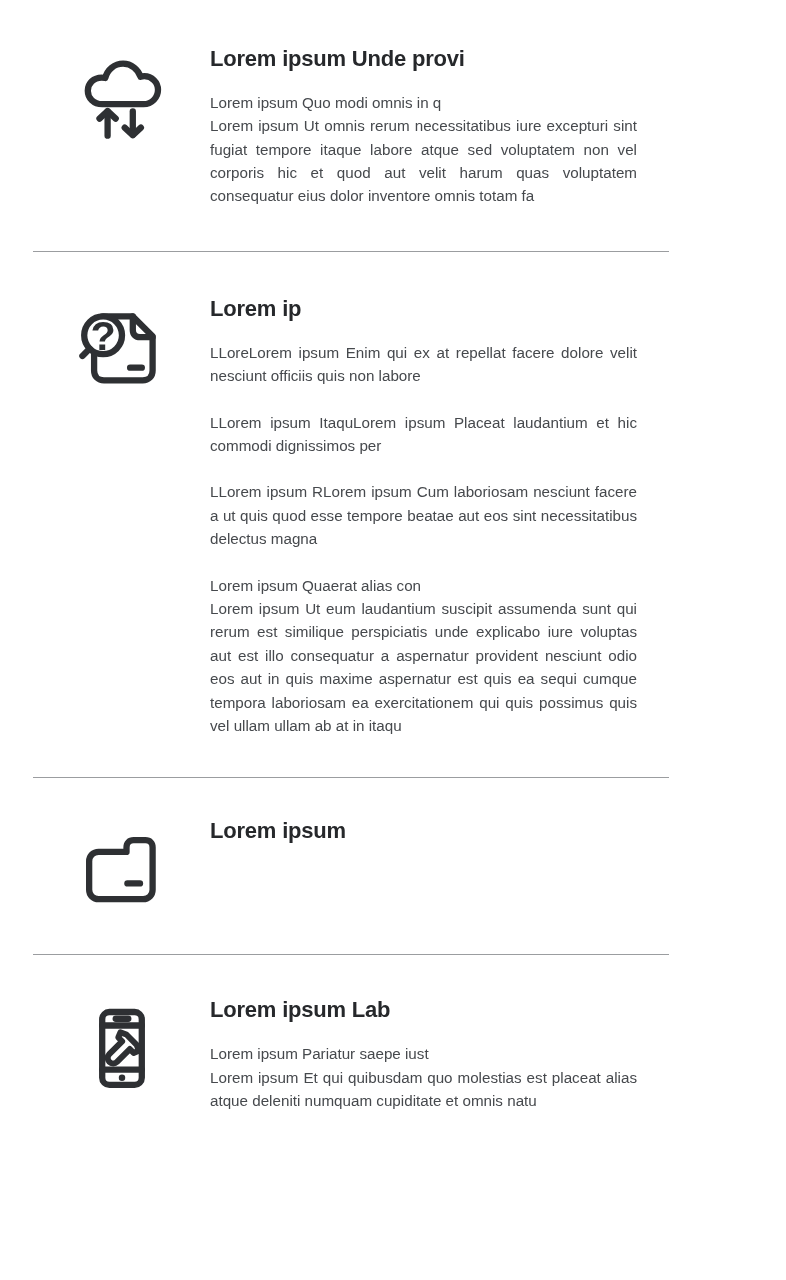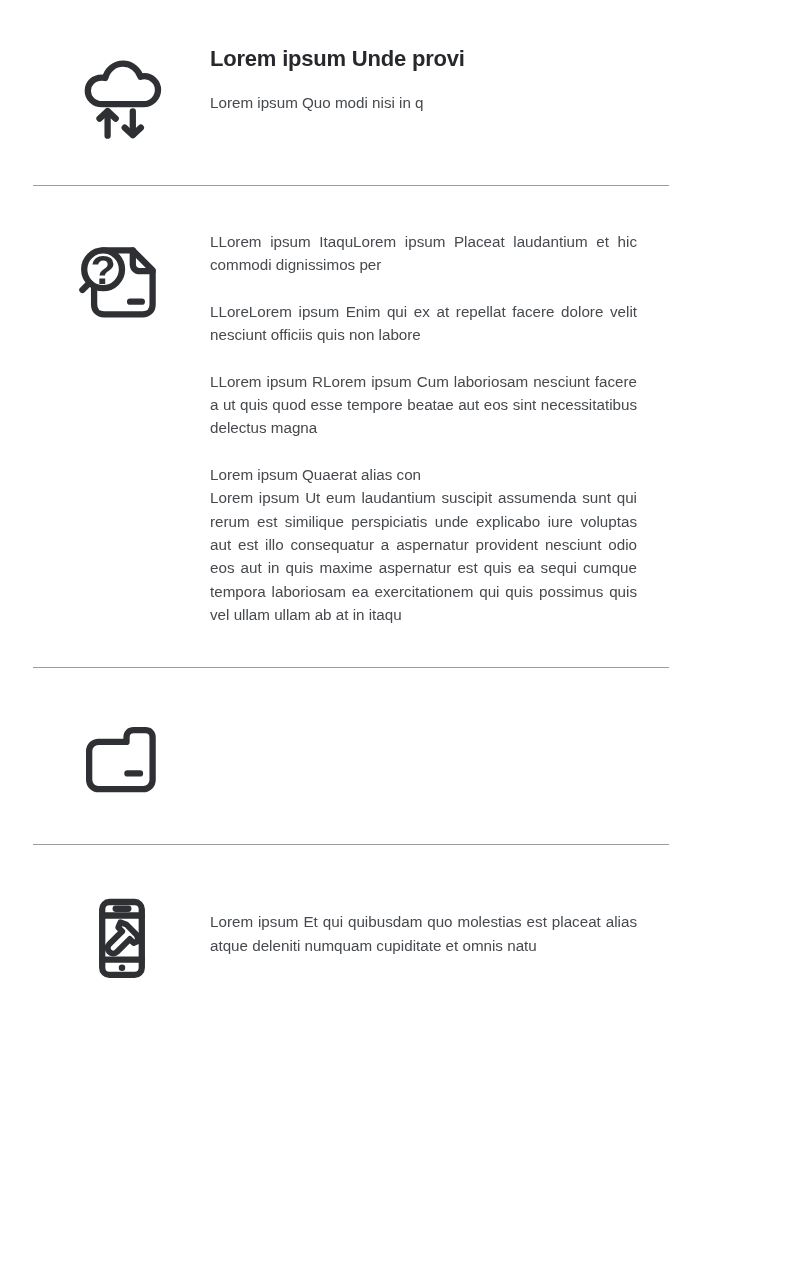--- a/index.html
+++ b/index.html
@@ -109,21 +109,21 @@
           <path class="ico-stroke" d="M28 58 C18.5 58 12 51.2 12 43 C12 34.8 18.5 28.5 27.5 28.5 C28.9 28.5 30.2 28.6 31.4 28.9 C33.6 19.6 41.6 13 51.2 13 C60.3 13 68 19.1 70.6 27.5 C71.9 27.1 73.3 26.9 74.8 26.9 C83.2 26.9 90 33.5 90 42 C90 50.5 83.2 58 74 58 Z"></path>
           <line class="ico-stroke" x1="34" y1="93" x2="34" y2="66"></line>
           <polyline class="ico-stroke" points="25,74 34,65.5 43,74"></polyline>
           <line class="ico-stroke" x1="62" y1="66" x2="62" y2="92"></line>
           <polyline class="ico-stroke" points="53,84 62,92.5 71,84"></polyline>
         </svg>
       </span>
     </div>
     <div class="text-col">
       <h2 class="heading">Lorem ipsum Unde provi</h2>
-      <p class="body-text"><span style="display: inline-block;">Lorem ipsum Quo modi nisi in q</span><br></p>
+      <p class="body-text"><span style="display: inline-block;">Lorem ipsum Quo modi omnis in q</span><br><span>Lorem ipsum Ut omnis rerum necessitatibus iure excepturi sint fugiat tempore itaque labore atque sed voluptatem non vel corporis hic et quod aut velit harum quas voluptatem consequatur eius dolor inventore omnis totam fa</span></p>
     </div>
   </div>
 
   <div class="gap-after-1"></div>
   <div class="divider"></div>
   <div class="gap-before-2"></div>
 
   <div class="section">
     <div class="icon-col">
       <span class="icon-box">
@@ -131,41 +131,43 @@
           <path class="ico-stroke" d="M30 16 H62 L84 38 V76 C84 82.6 79.6 87 73 87 H30 C23.4 87 19 82.6 19 76 V27 C19 20.4 23.4 16 30 16 Z"></path>
           <path class="ico-stroke" d="M62 16 V31 C62 36 65 39 70 39 H84"></path>
           <line class="ico-stroke" x1="59" y1="73" x2="72" y2="73" stroke-width="9"></line>
           <circle cx="29" cy="37" r="21" fill="#ffffff" stroke="#2e3033" stroke-width="7"></circle>
           <line class="ico-stroke" x1="14" y1="52" x2="6" y2="60"></line>
           <text class="qmark" x="29" y="53" text-anchor="middle">?</text>
         </svg>
       </span>
     </div>
     <div class="text-col">
+      <h2 class="heading">Lorem ip</h2>
+      <p class="body-text">LLoreLorem ipsum Enim qui ex at repellat facere dolore velit nesciunt officiis quis non labore</p>
       <p class="body-text">LLorem ipsum ItaquLorem ipsum Placeat laudantium et hic commodi dignissimos per</p>
-      <p class="body-text">LLoreLorem ipsum Enim qui ex at repellat facere dolore velit nesciunt officiis quis non labore</p>
       <p class="body-text">LLorem ipsum RLorem ipsum Cum laboriosam nesciunt facere a ut quis quod esse tempore beatae aut eos sint necessitatibus delectus magna</p>
       <p class="body-text"><span style="display: inline-block;">Lorem ipsum Quaerat alias con</span><br><span>Lorem ipsum Ut eum laudantium suscipit assumenda sunt qui rerum est similique perspiciatis unde explicabo iure voluptas aut est illo consequatur a aspernatur provident nesciunt odio eos aut in quis maxime aspernatur est quis ea sequi cumque tempora laboriosam ea exercitationem qui quis possimus quis vel ullam ullam ab at in itaqu</span></p>
     </div>
   </div>
 
   <div class="gap-after-2"></div>
   <div class="divider"></div>
   <div class="gap-before-3"></div>
 
   <div class="section">
     <div class="icon-col">
       <span class="icon-box">
         <svg viewBox="0 0 100 100" aria-hidden="true">
           <path class="ico-stroke" d="M55 31 V26 C55 21 58 18 63 18 H76 C81 18 84 21 84 26 V73 C84 79 79.5 83.5 73.5 83.5 H24 C18 83.5 13.5 79 13.5 73 V41.5 C13.5 35.5 18 31 24 31 Z"></path>
           <line class="ico-stroke" x1="56" y1="66" x2="70" y2="66" stroke-width="9"></line>
         </svg>
       </span>
     </div>
     <div class="text-col">
+      <h2 class="heading">Lorem ipsum</h2>
     </div>
   </div>
 
   <div class="gap-after-3"></div>
   <div class="divider"></div>
   <div class="gap-before-4"></div>
 
   <div class="section">
     <div class="icon-col">
       <span class="icon-box">
@@ -173,18 +175,19 @@
           <rect class="ico-stroke" x="28" y="10" width="44" height="81" rx="8" ry="8"></rect>
           <line class="ico-stroke" x1="28" y1="25" x2="72" y2="25" stroke-width="5"></line>
           <line class="ico-stroke" x1="28" y1="74" x2="72" y2="74" stroke-width="5"></line>
           <line class="ico-stroke" x1="43" y1="17.5" x2="57" y2="17.5" stroke-width="6"></line>
           <circle class="ico-fill" cx="50" cy="83" r="3.6"></circle>
           <path class="ico-stroke" d="M60 38 L53 35.5 L50.5 41.5 L55 46 L40 61 C37.5 63.5 37.5 67.5 40 70 C42.5 72.5 46.5 72.5 49 70 L64 55 L68.5 59.5 L74.5 57 L72 50 Z" stroke-width="5.5" transform="translate(-4,-3) scale(0.95) translate(2,2)"></path>
         </svg>
       </span>
     </div>
     <div class="text-col">
-      <p class="body-text"><br><span>Lorem ipsum Et qui quibusdam quo molestias est placeat alias atque deleniti numquam cupiditate et omnis natu</span></p>
+      <h2 class="heading">Lorem ipsum Lab</h2>
+      <p class="body-text"><span style="display: inline-block;">Lorem ipsum Pariatur saepe iust</span><br><span>Lorem ipsum Et qui quibusdam quo molestias est placeat alias atque deleniti numquam cupiditate et omnis natu</span></p>
     </div>
   </div>
 
   <div class="gap-bottom"></div>
 </div>
 
 </body></html>

